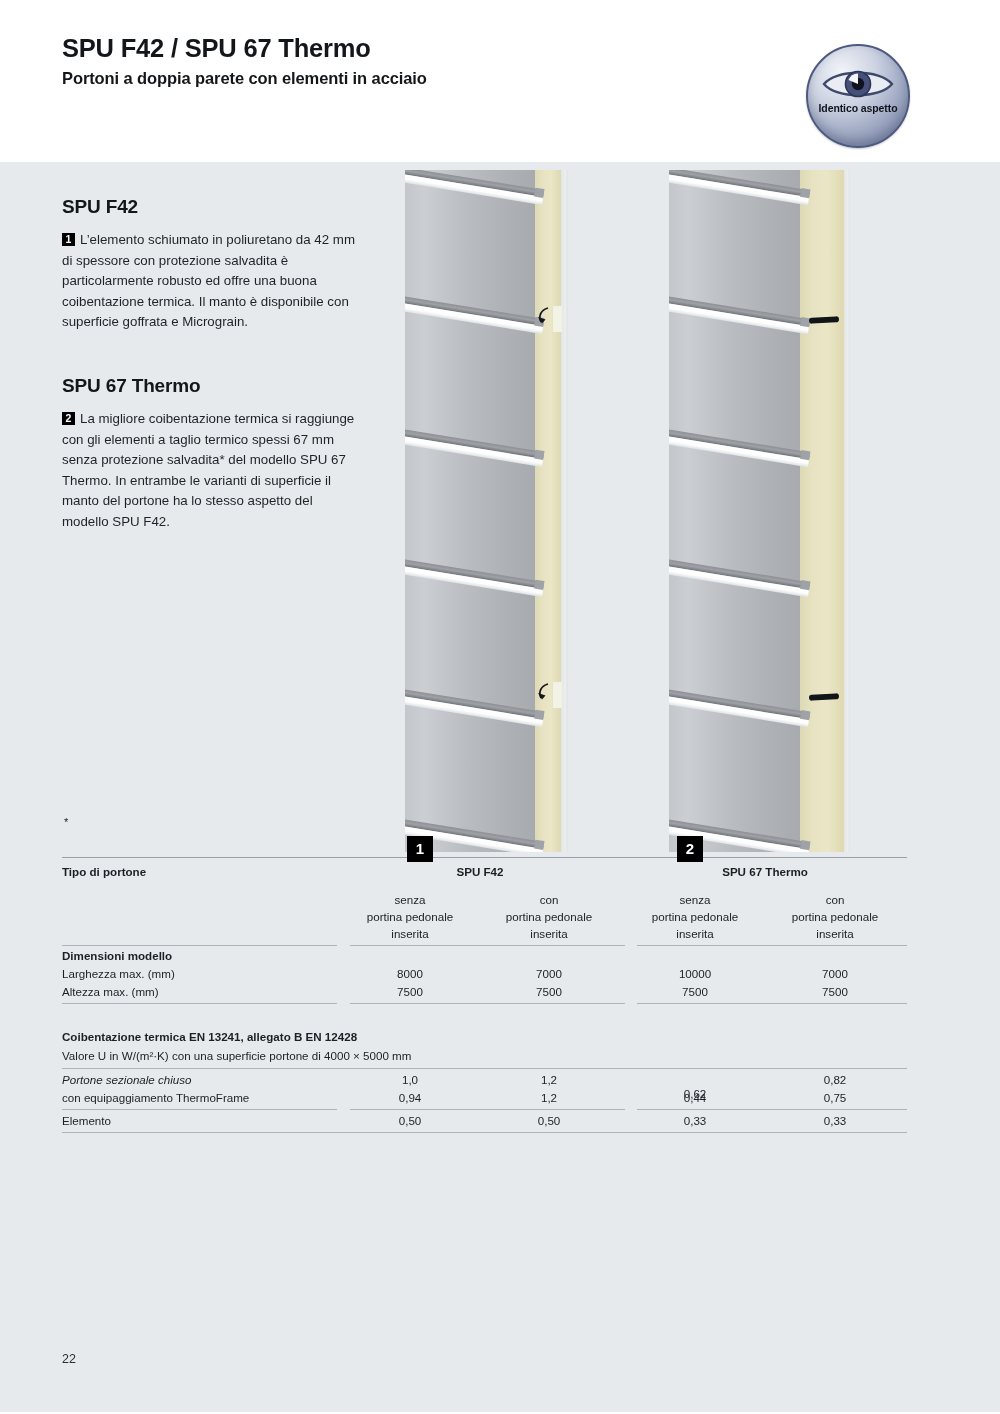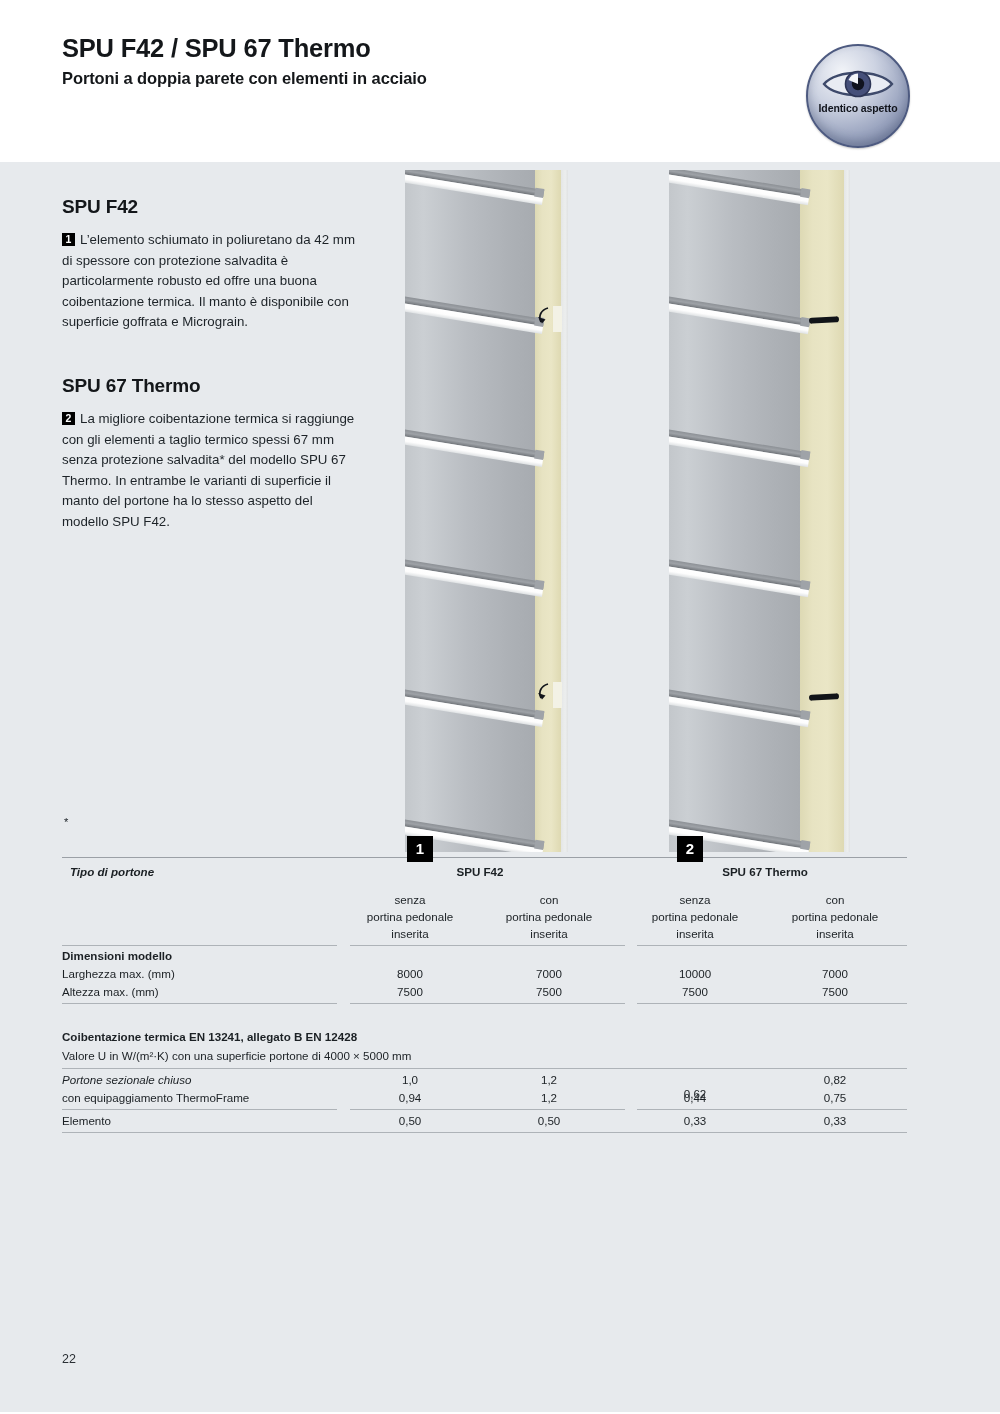--- a/index.html
+++ b/index.html
@@ -421,21 +421,21 @@
     </div>
   </div>
 
   <div class="numtag numtag-1">1</div>
   <div class="numtag numtag-2">2</div>
 
   <div class="table">
 
     <div class="rule" style="left:0; top:0; width:845px;"></div>
 
-    <div class="cell b" style="left:8px; top:8px;font-style:italic;">Tipo di portone</div>
+    <div class="cell b" style="left:0; top:8px;">Tipo di portone</div>
     <div class="cell b ctr" style="left:418px; top:8px;">SPU F42</div>
     <div class="cell b ctr" style="left:703px; top:8px;">SPU 67 Thermo</div>
 
     <div class="cell ctr" style="left:348px; top:36px;">senza</div>
     <div class="cell ctr" style="left:348px; top:53px;">portina pedonale</div>
     <div class="cell ctr" style="left:348px; top:70px;">inserita</div>
 
     <div class="cell ctr" style="left:487px; top:36px;">con</div>
     <div class="cell ctr" style="left:487px; top:53px;">portina pedonale</div>
     <div class="cell ctr" style="left:487px; top:70px;">inserita</div>

